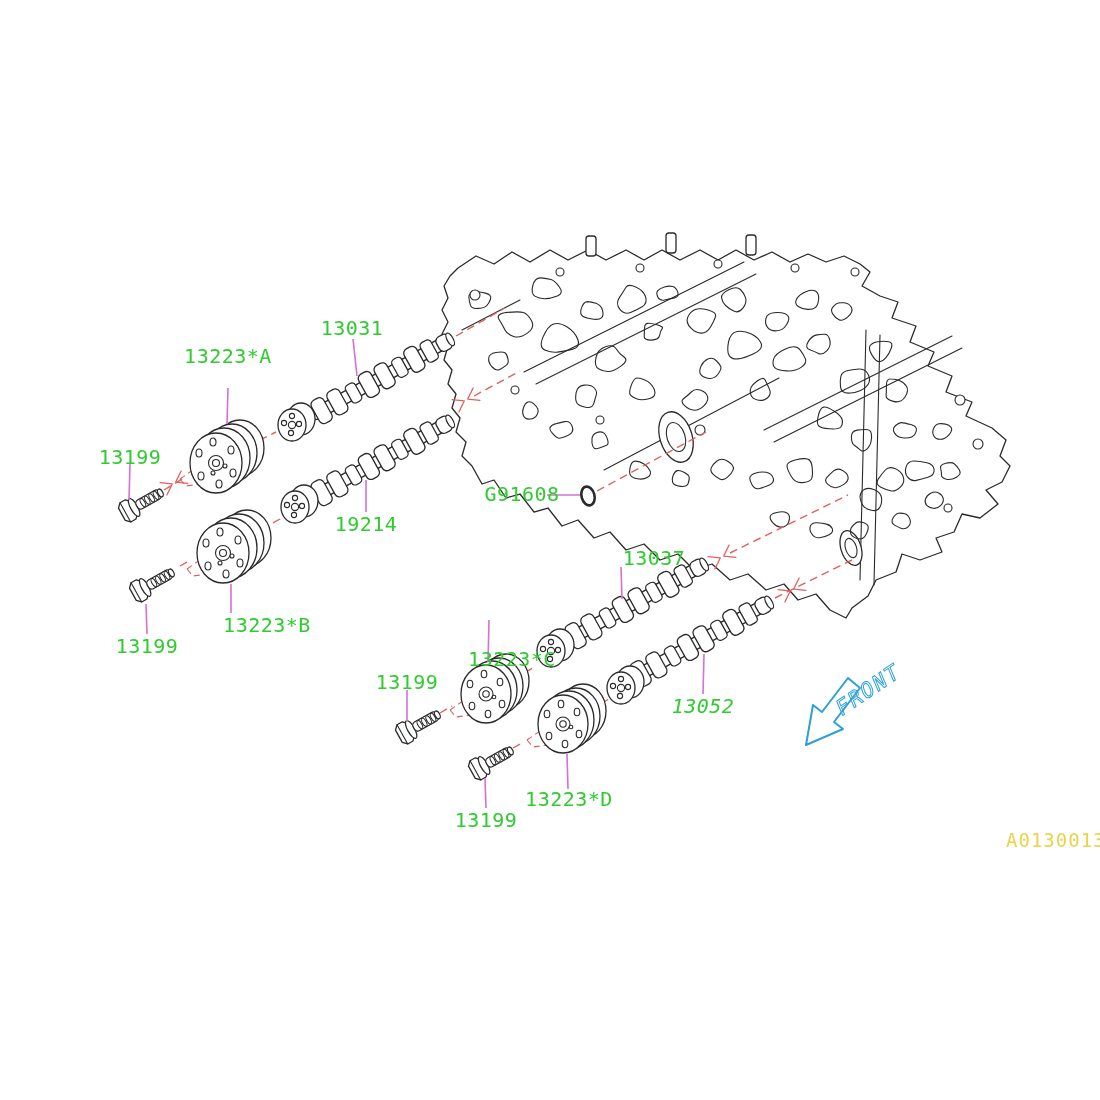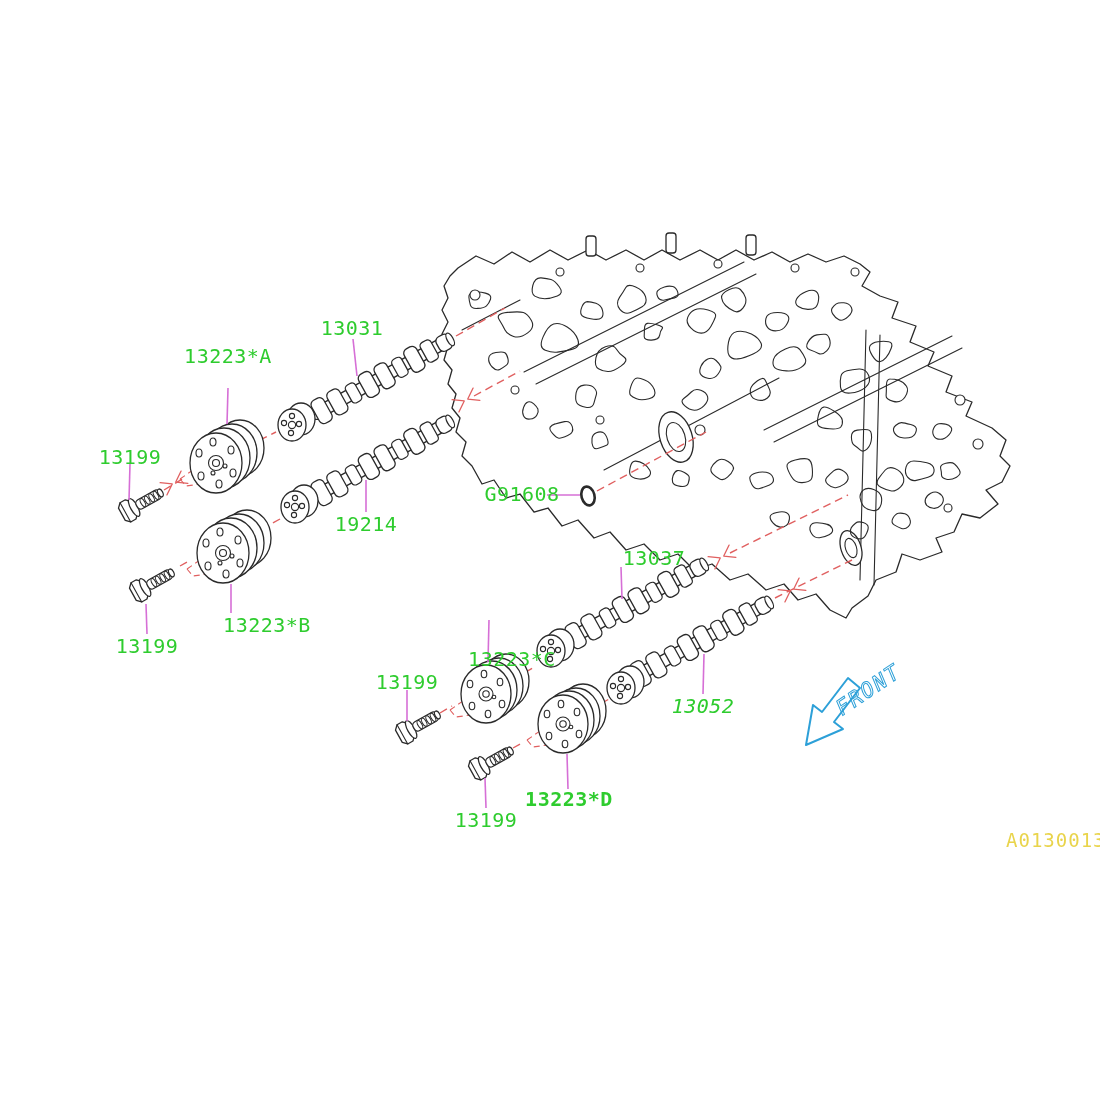--- a/index.html
+++ b/index.html
@@ -289,18 +289,18 @@
 <div class="lbl" style="left:228px;top:346px;">13223*A</div>
 <div class="lbl" style="left:130px;top:447px;">13199</div>
 <div class="lbl" style="left:366px;top:514px;">19214</div>
 <div class="lbl" style="left:522px;top:484px;">G91608</div>
 <div class="lbl" style="left:654px;top:548px;">13037</div>
 <div class="lbl" style="left:512px;top:601px;margin-top:48px;">13223*C</div>
 <div class="lbl" style="left:231px;top:615px;margin-left:36px;">13223*B</div>
 <div class="lbl" style="left:147px;top:636px;">13199</div>
 <div class="lbl" style="left:407px;top:672px;">13199</div>
 <div class="lbl" style="left:703px;top:696px;font-style:italic;">13052</div>
-<div class="lbl" style="left:569px;top:789px;font-weight:bold;">13223*D</div>
+<div class="lbl" style="left:569px;top:789px;">13223*D</div>
 <div class="lbl" style="left:486px;top:810px;">13199</div>
 
 <div class="code" style="left:1006px;top:831px;">A0130013</div>
 
 </div>
 
 </body></html>

